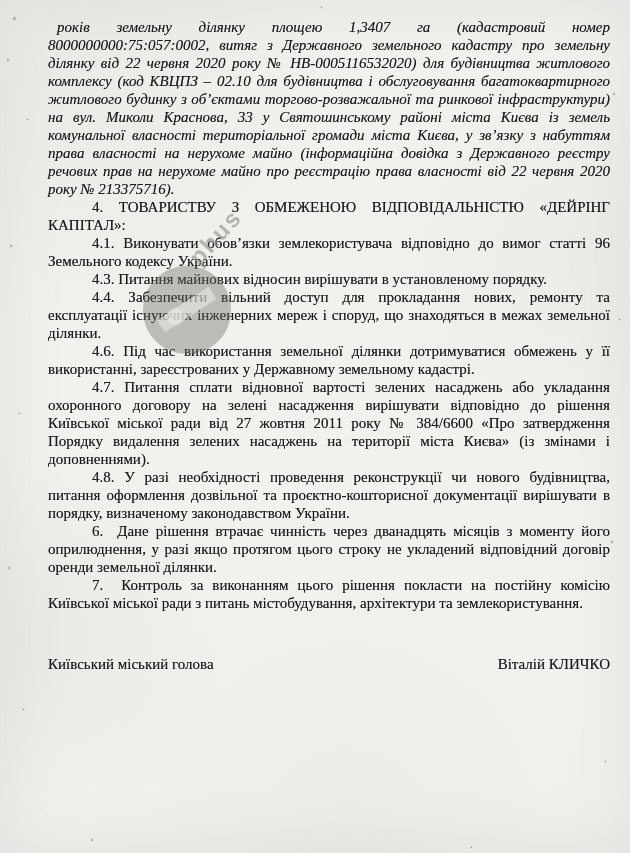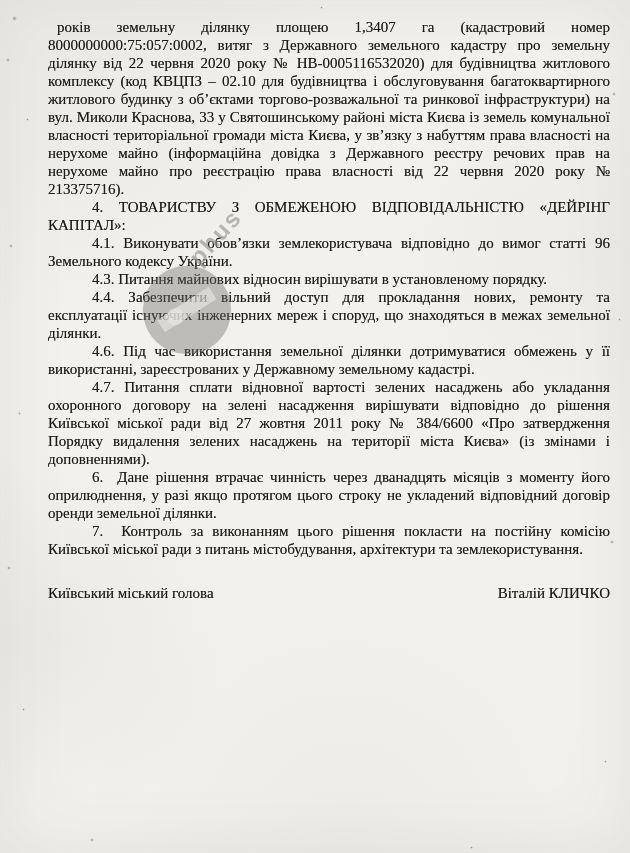--- a/index.html
+++ b/index.html
@@ -24,26 +24,26 @@
     position: absolute;
     left: 48px; top: 18px; width: 562px;
     color: #1c1b19;
     font-size: 15px;
     line-height: 18px;
     text-align: justify;
     text-shadow: 0 0 0.5px rgba(20,20,20,0.55);
   }
   .text-block p { margin: 0; }
   .ind   { text-indent: 44px; }
-  .ind-sm{ text-indent: 9px; }
+  .ind-sm{ text-indent: 9px; font-style: italic; }
   .signature-row {
     display: flex;
     justify-content: space-between;
     align-items: baseline;
-    margin-top: 26px;
+    margin-top: 43px;
     text-indent: 0;
     font-family: Liberation Serif, serif;
   }
   .watermark {
     position: absolute; left: 0; top: 0;
     pointer-events: none;
   }
   .wm-circle {
     position: absolute; left: 139px; top: 262px;
     width: 96px; height: 96px;
@@ -67,20 +67,21 @@
 <div class="page">
 
   <div class="text-block">
     <p class="ind-sm">років земельну ділянку площею 1,3407 га (кадастровий номер 8000000000:75:057:0002, витяг з Державного земельного кадастру про земельну ділянку від 22 червня 2020 року № НВ-0005116532020) для будівництва житлового комплексу (код КВЦПЗ – 02.10 для будівництва і обслуговування багатоквартирного житлового будинку з об’єктами торгово-розважальної та ринкової інфраструктури) на вул. Миколи Краснова, 33 у Святошинському районі міста Києва із земель комунальної власності територіальної громади міста Києва, у зв’язку з набуттям права власності на нерухоме майно (інформаційна довідка з Державного реєстру речових прав на нерухоме майно про реєстрацію права власності від 22 червня 2020 року № 213375716).</p>
     <p class="ind">4. ТОВАРИСТВУ З ОБМЕЖЕНОЮ ВІДПОВІДАЛЬНІСТЮ «ДЕЙРІНГ КАПІТАЛ»:</p>
     <p class="ind">4.1. Виконувати обов’язки землекористувача відповідно до вимог статті 96 Земельного кодексу України.</p>
     <p class="ind">4.3. Питання майнових відносин вирішувати в установленому порядку.</p>
     <p class="ind">4.4. Забезпечити вільний доступ для прокладання нових, ремонту та експлуатації існуючих інженерних мереж і споруд, що знаходяться в межах земельної ділянки.</p>
     <p class="ind">4.6. Під час використання земельної ділянки дотримуватися обмежень у її використанні, зареєстрованих у Державному земельному кадастрі.</p>
     <p class="ind">4.7. Питання сплати відновної вартості зелених насаджень або укладання охоронного договору на зелені насадження вирішувати відповідно до рішення Київської міської ради від 27 жовтня 2011 року № 384/6600 «Про затвердження Порядку видалення зелених насаджень на території міста Києва» (із змінами і доповненнями).</p>
+    <p class="ind">4.8. У разі необхідності проведення реконструкції чи нового будівництва, питання оформлення дозвільної та проєктно-кошторисної документації вирішувати в порядку, визначеному законодавством України.</p>
     <p class="ind">6.&nbsp; Дане рішення втрачає чинність через дванадцять місяців з моменту його оприлюднення, у разі якщо протягом цього строку не укладений відповідний договір оренди земельної ділянки.</p>
     <p class="ind">7.&nbsp; Контроль за виконанням цього рішення покласти на постійну комісію Київської міської ради з питань містобудування, архітектури та землекористування.</p>
 
     <div class="signature-row">
       <span>Київський міський голова</span>
       <span>Віталій КЛИЧКО</span>
     </div>
   </div>
 
   <div class="watermark">

